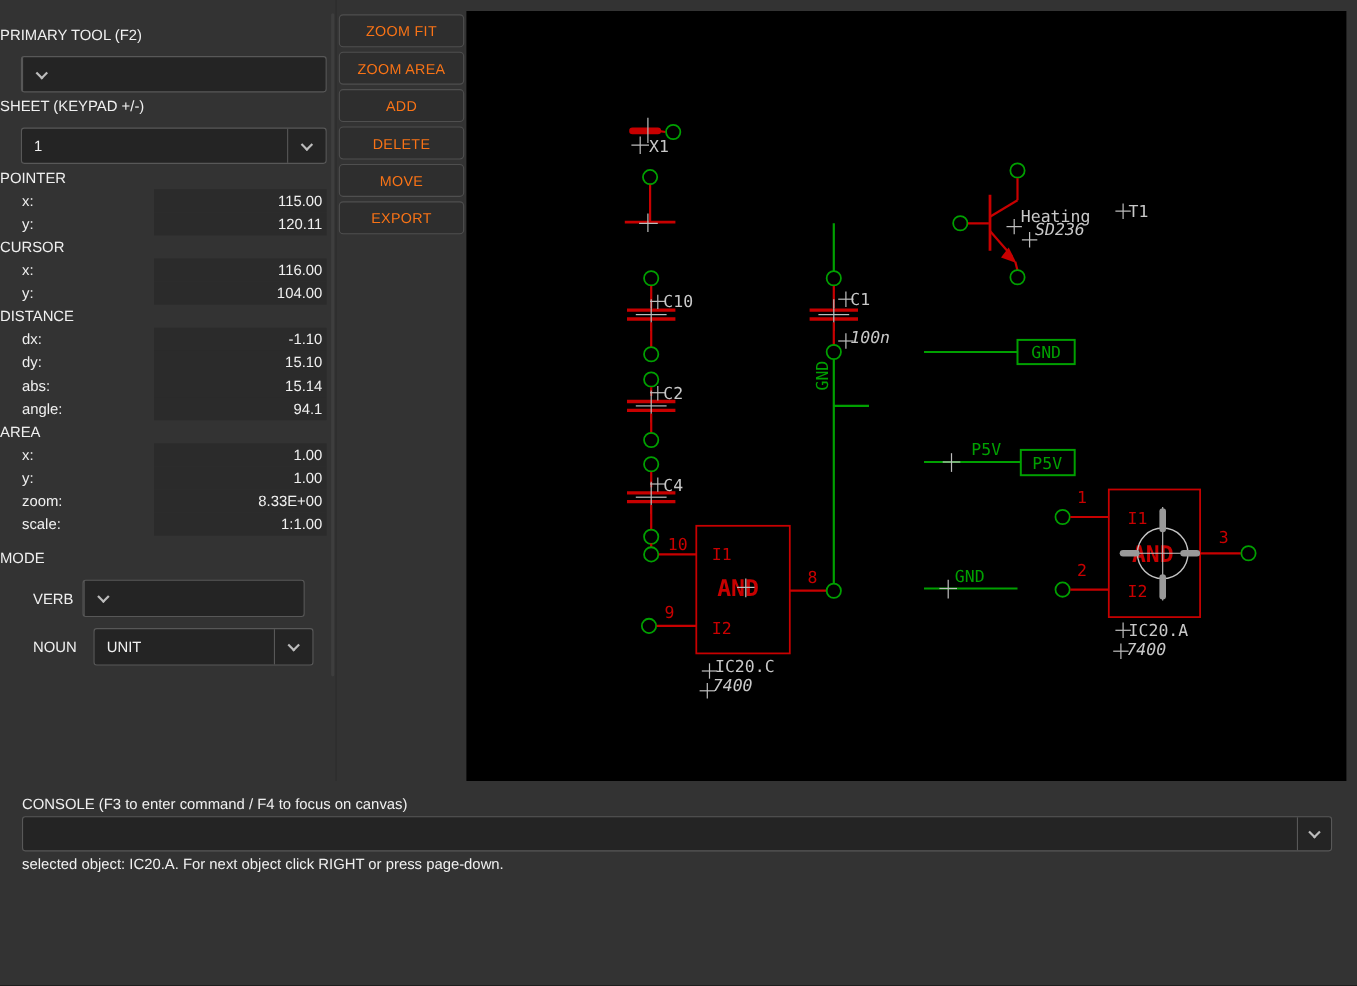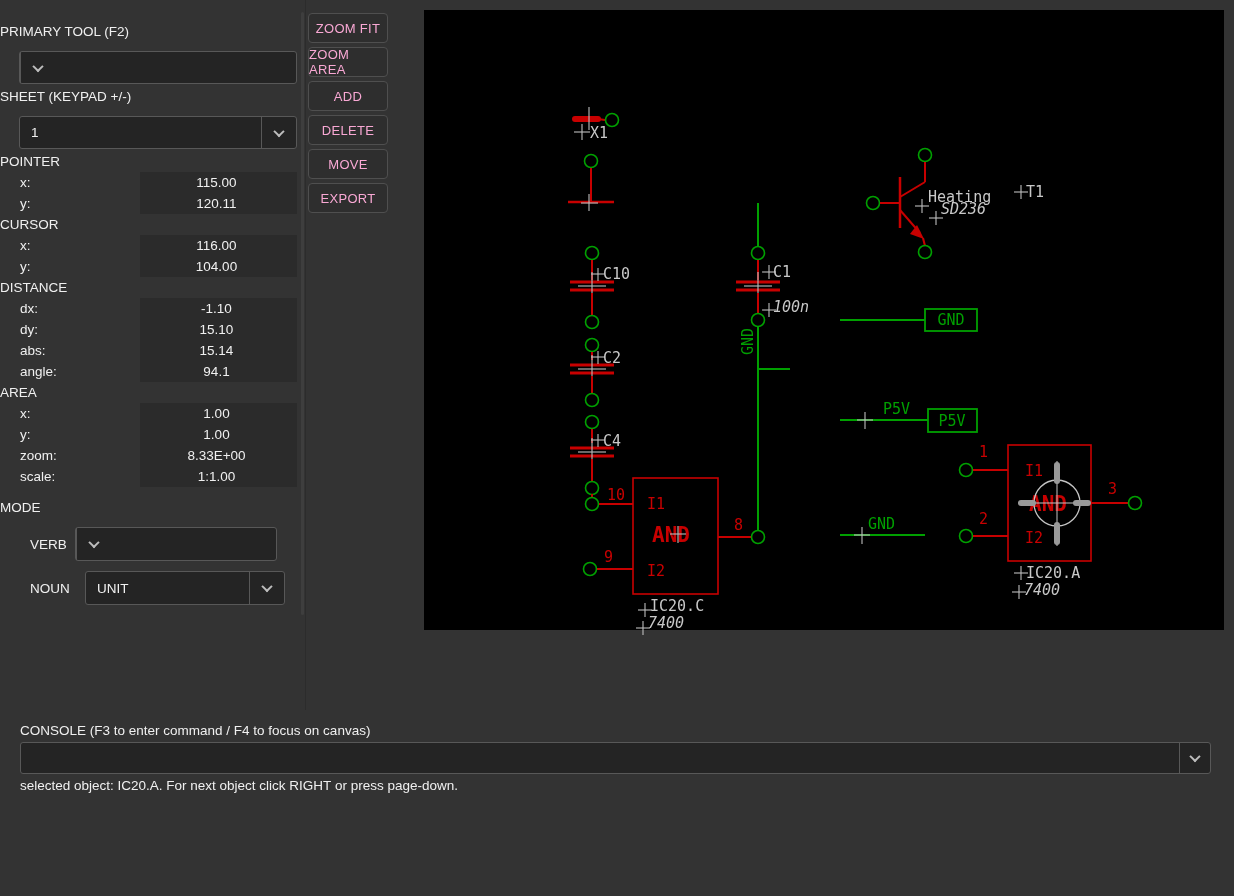--- a/index.html
+++ b/index.html
@@ -8,33 +8,33 @@
     --button_bg:#2e2e2e; --button_border:#4f4f4f;
     --text:#f0f0f0; --wire_green:#00a000; --symbol_red:#c80000; --label_gray:#c8c8c8;
   }
   *{box-sizing:border-box;margin:0;padding:0}
   html,body{width:1234px;height:896px;overflow:hidden}
   body{position:relative;background:var(--panel_bg);font-family:"Liberation Sans",sans-serif;color:var(--text);font-size:13.5px}
 
   .sec{position:absolute;left:0;width:305px;text-align:left;font-size:13.5px;color:var(--text)}
   .row{position:absolute;left:0;width:305px;height:21px}
   .row .k{position:absolute;left:20px;top:0;line-height:21px}
-  .row .v{position:absolute;left:140px;top:0;width:157px;height:21px;line-height:21px;background:var(--field_bg);text-align:center;padding-right:4px}
+  .row .v{position:absolute;left:140px;top:0;width:157px;height:21px;line-height:21px;background:var(--field_bg);text-align:right;padding-right:4px}
 
   .combo{position:absolute;background:var(--control_bg);border:1px solid var(--control_border);border-radius:3px;display:flex;align-items:stretch}
   .combo .val{flex:1;display:flex;align-items:center;padding-left:11px;color:var(--text)}
   .combo .btn{width:35px;border-left:1px solid var(--control_border);display:flex;align-items:center;justify-content:center}
   .chev{width:8px;height:8px;border-right:2px solid #bdbdbd;border-bottom:2px solid #bdbdbd;transform:rotate(45deg) translate(-1px,-1px)}
 
-  .tbtn{position:absolute;left:308px;width:80px;height:30px;background:var(--button_bg);border:1px solid var(--button_border);border-radius:4px;display:flex;align-items:center;justify-content:center;font-size:13px;letter-spacing:.3px;color:#f9a8d4;cursor:default}
+  .tbtn{position:absolute;left:308px;width:114px;height:30px;background:var(--button_bg);border:1px solid var(--button_border);border-radius:4px;display:flex;align-items:center;justify-content:center;font-size:13px;letter-spacing:.3px;color:#f97316;cursor:default}
 
   .scrollstrip{position:absolute;left:301px;top:12px;width:3px;height:603px;background:#3e3e3e;border-radius:2px}
   .sep{position:absolute;left:305px;top:0;width:1px;height:710px;background:#2c2c2c}
 
-  .svgwrap{position:absolute;left:424px;top:10px;width:800px;height:620px;background:var(--canvas_bg)}
+  .svgwrap{position:absolute;left:424px;top:10px;width:800px;height:700px;background:var(--canvas_bg)}
 
   svg text{font-family:"DejaVu Sans Mono",monospace;font-size:15px}
   .tl{fill:var(--label_gray)}
   .tr{fill:var(--symbol_red)}
   .tg{fill:var(--wire_green)}
   .ti{font-style:italic}
   .big{font-size:21px;font-weight:bold}
   line.r{stroke:var(--symbol_red);stroke-width:2}
   line.g{stroke:var(--wire_green);stroke-width:2}
   line.w3{stroke-width:3}

